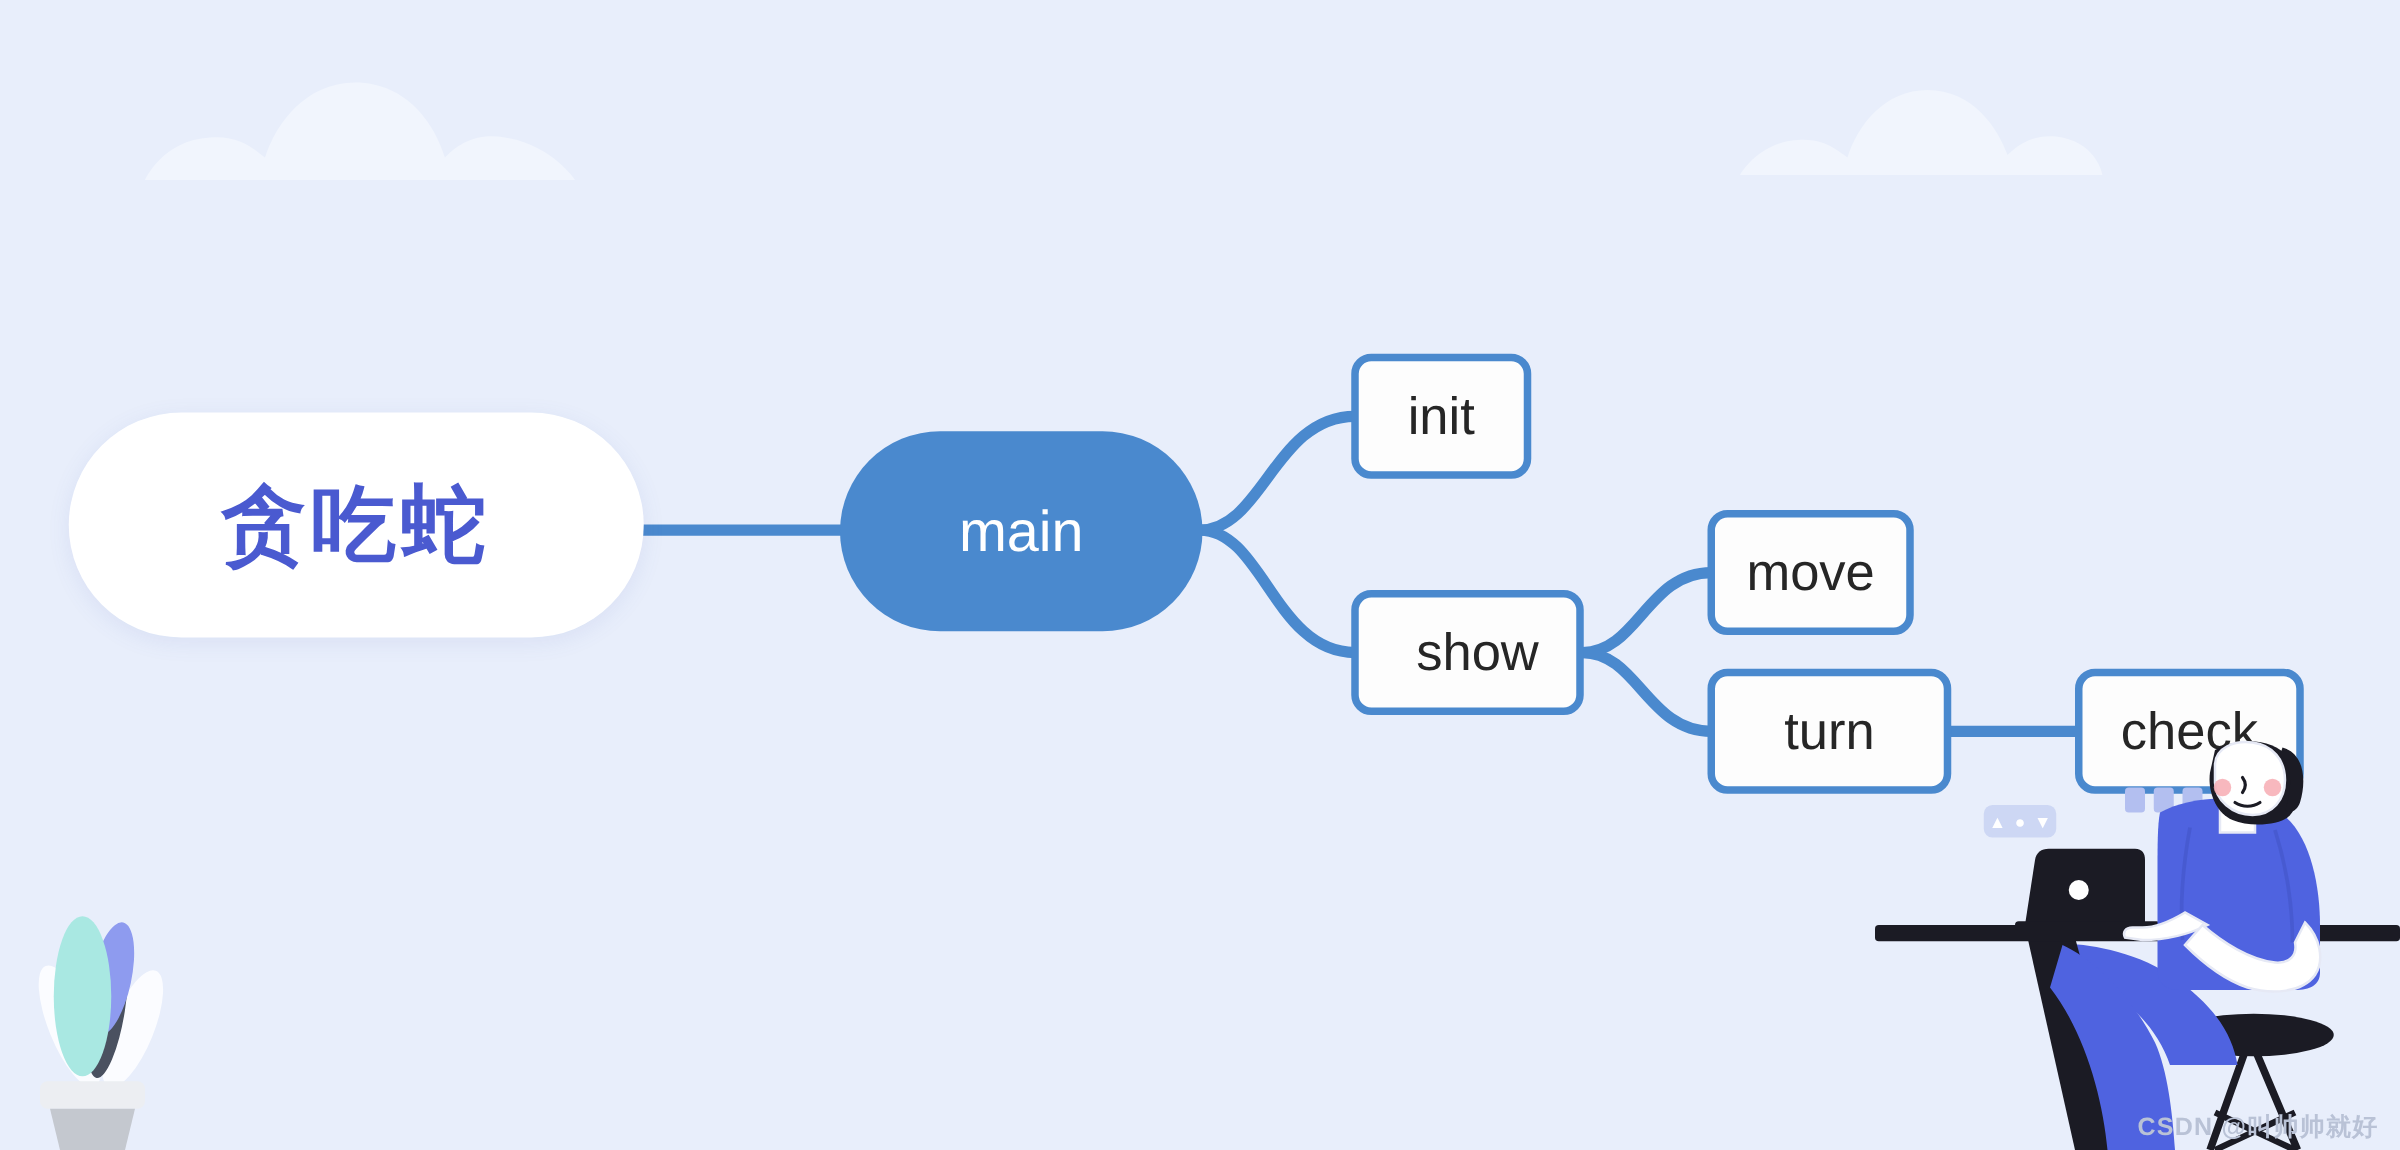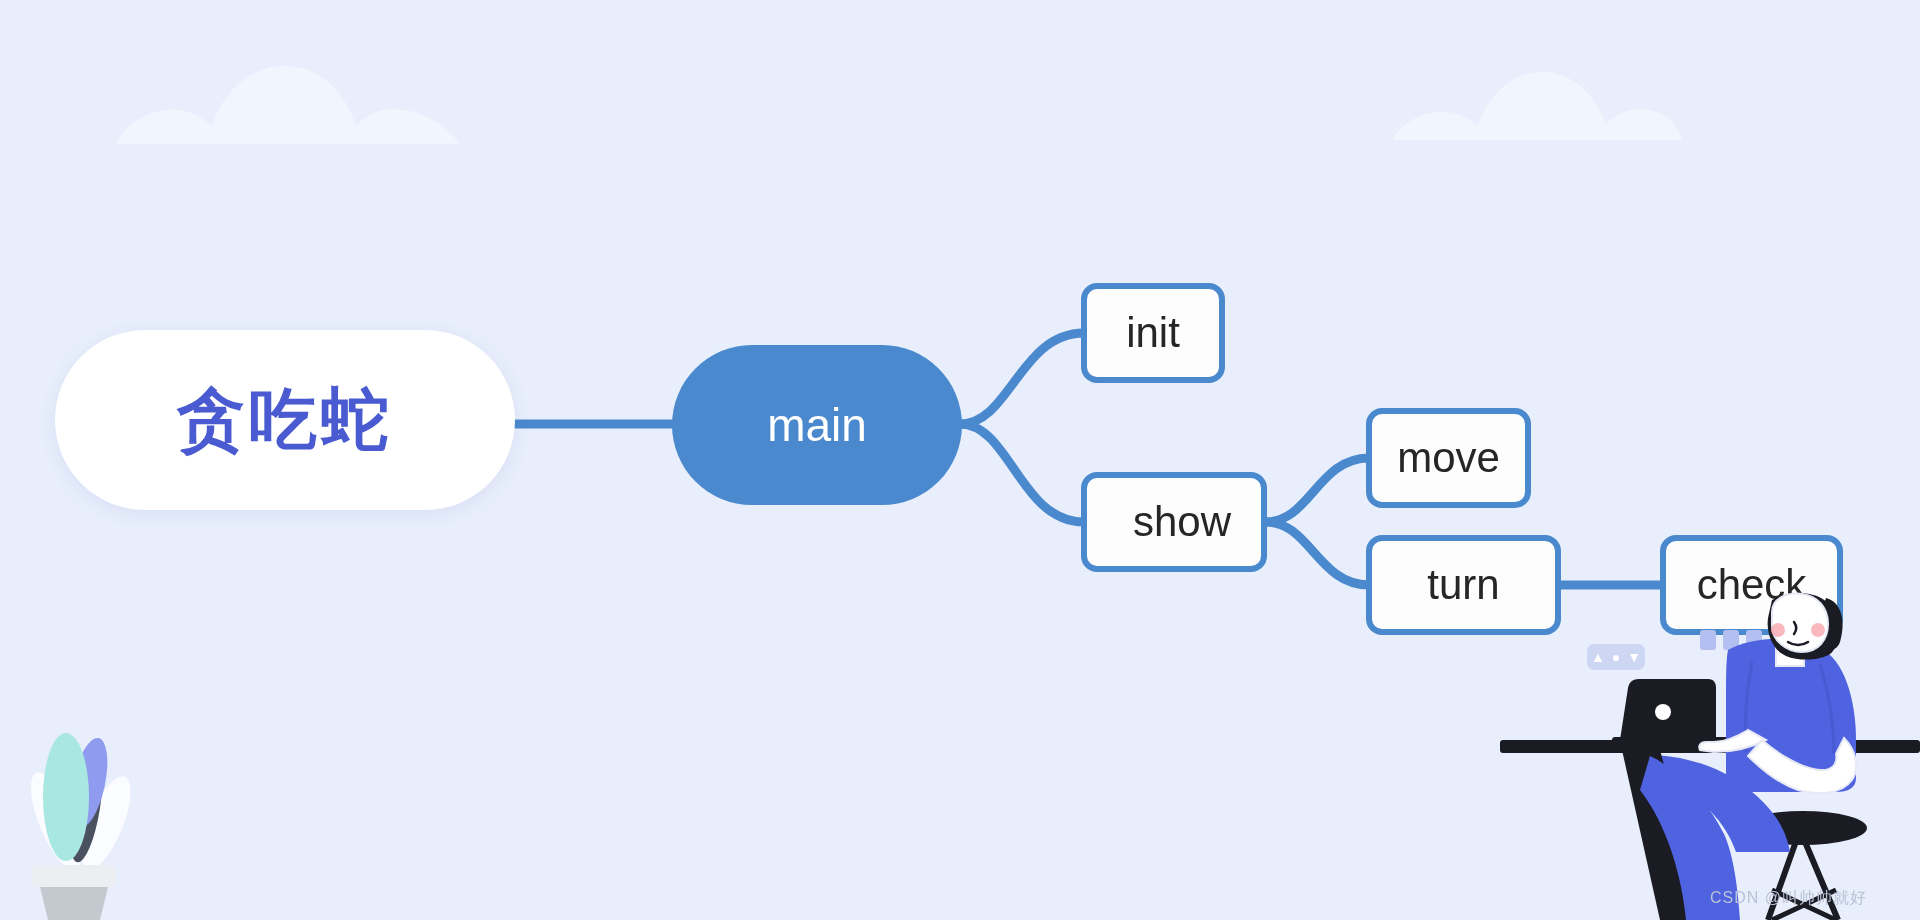--- a/index.html
+++ b/index.html
@@ -115,24 +115,25 @@
     display: block;
     width: 16px;
     height: 20px;
     background: #b3bff0;
     border-radius: 3px;
   }
 
   
   .watermark {
     position: absolute;
-    font-size: 16px;
+    font-size: 20px;
     color: #b9c2d6;
     letter-spacing: 1px;
     white-space: nowrap;
+    font-weight: bold;
   }
 
   
   #illustration {
     position: absolute;
     right: 0;
     bottom: 0;
   }
   #plant {
     position: absolute;

